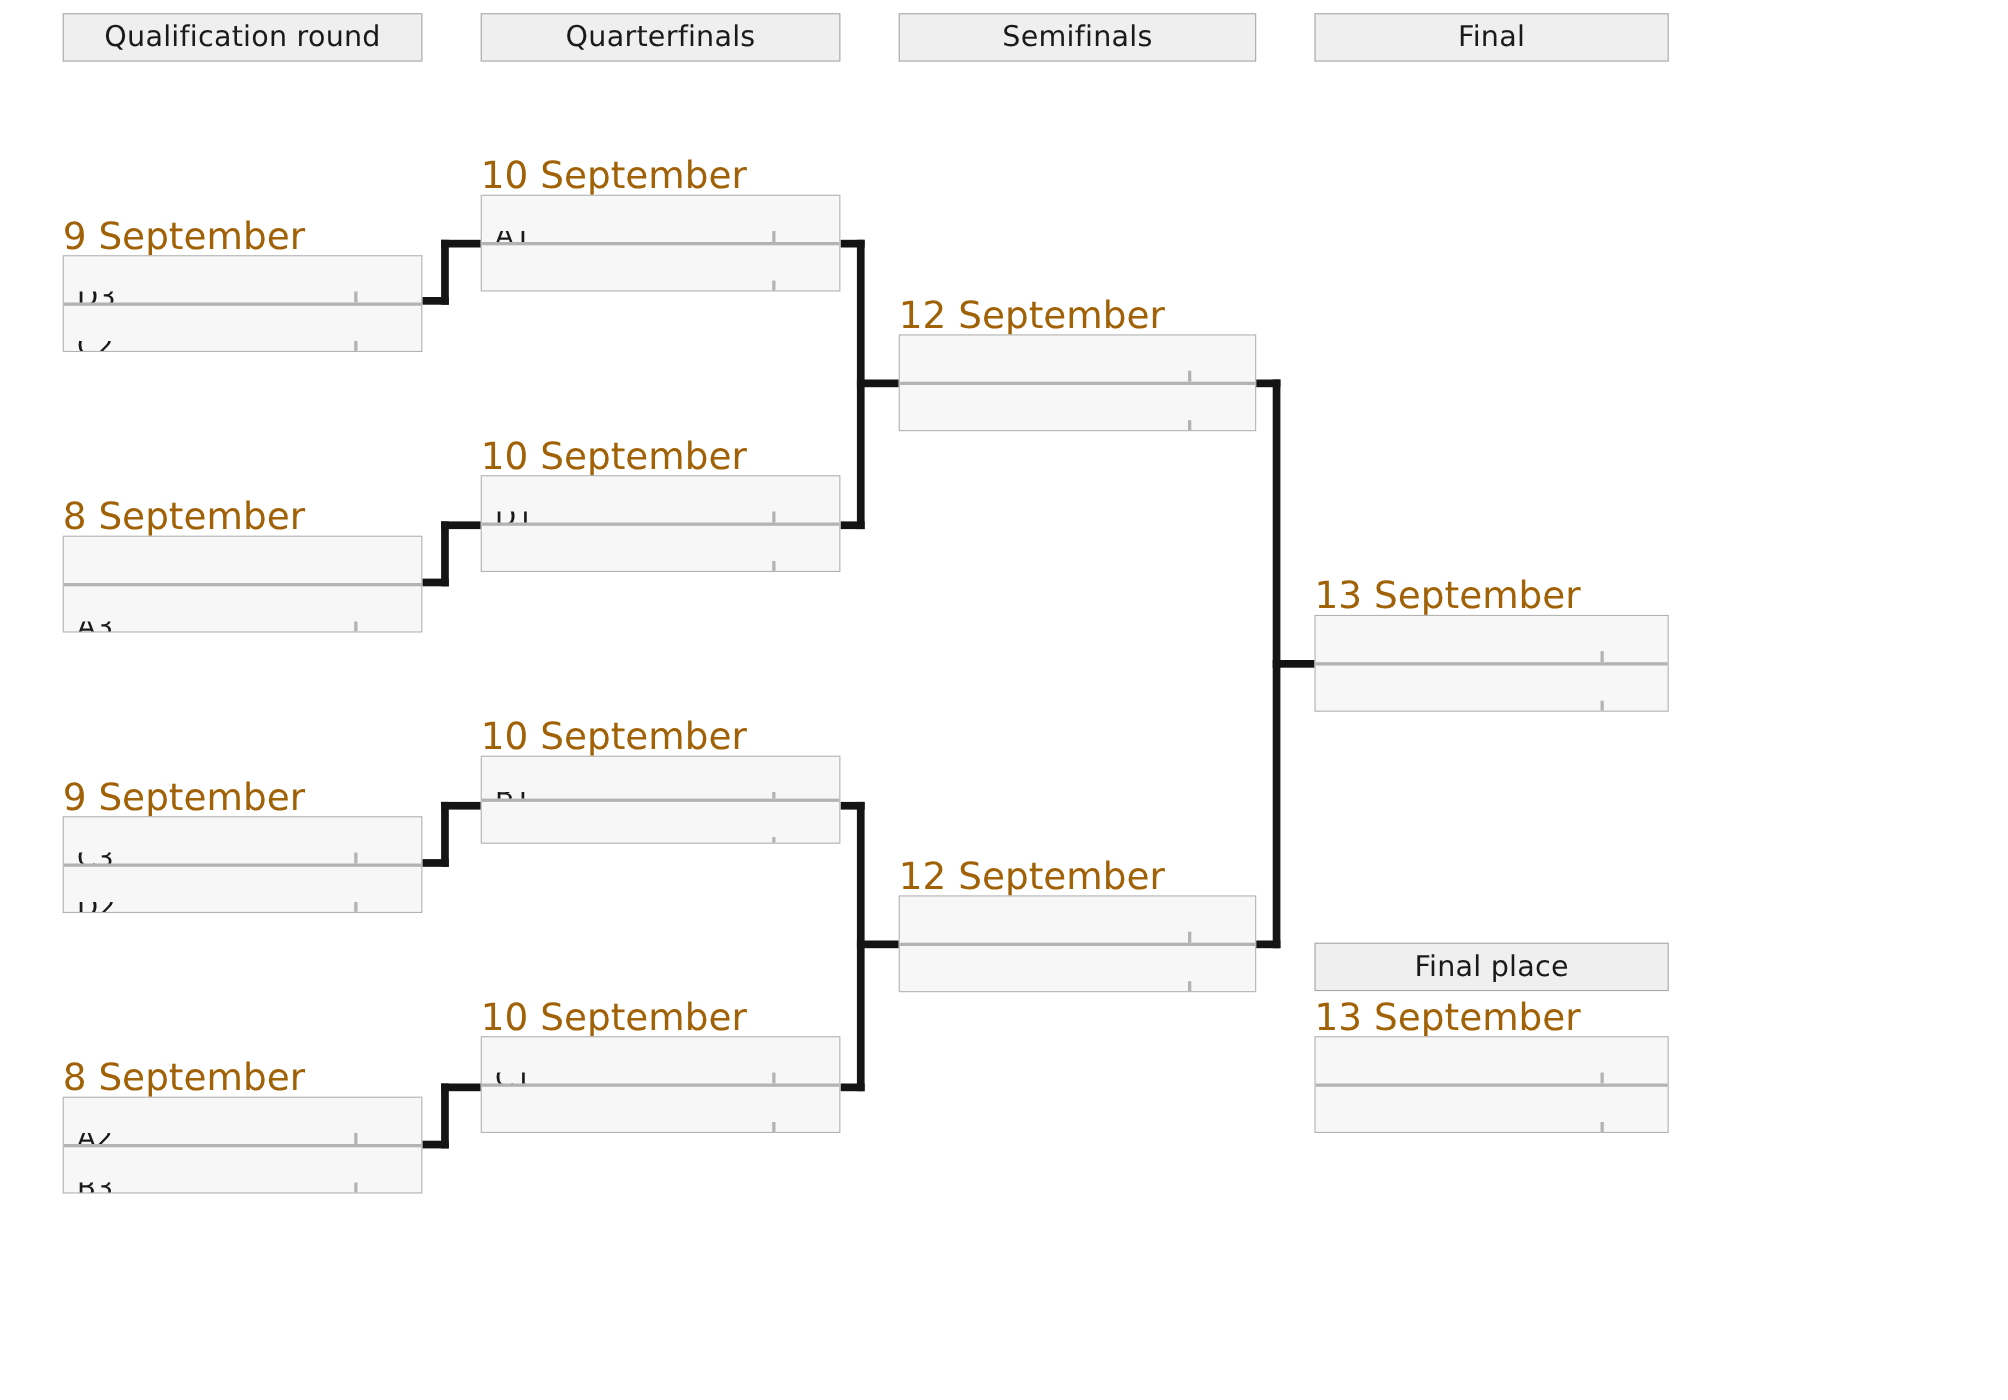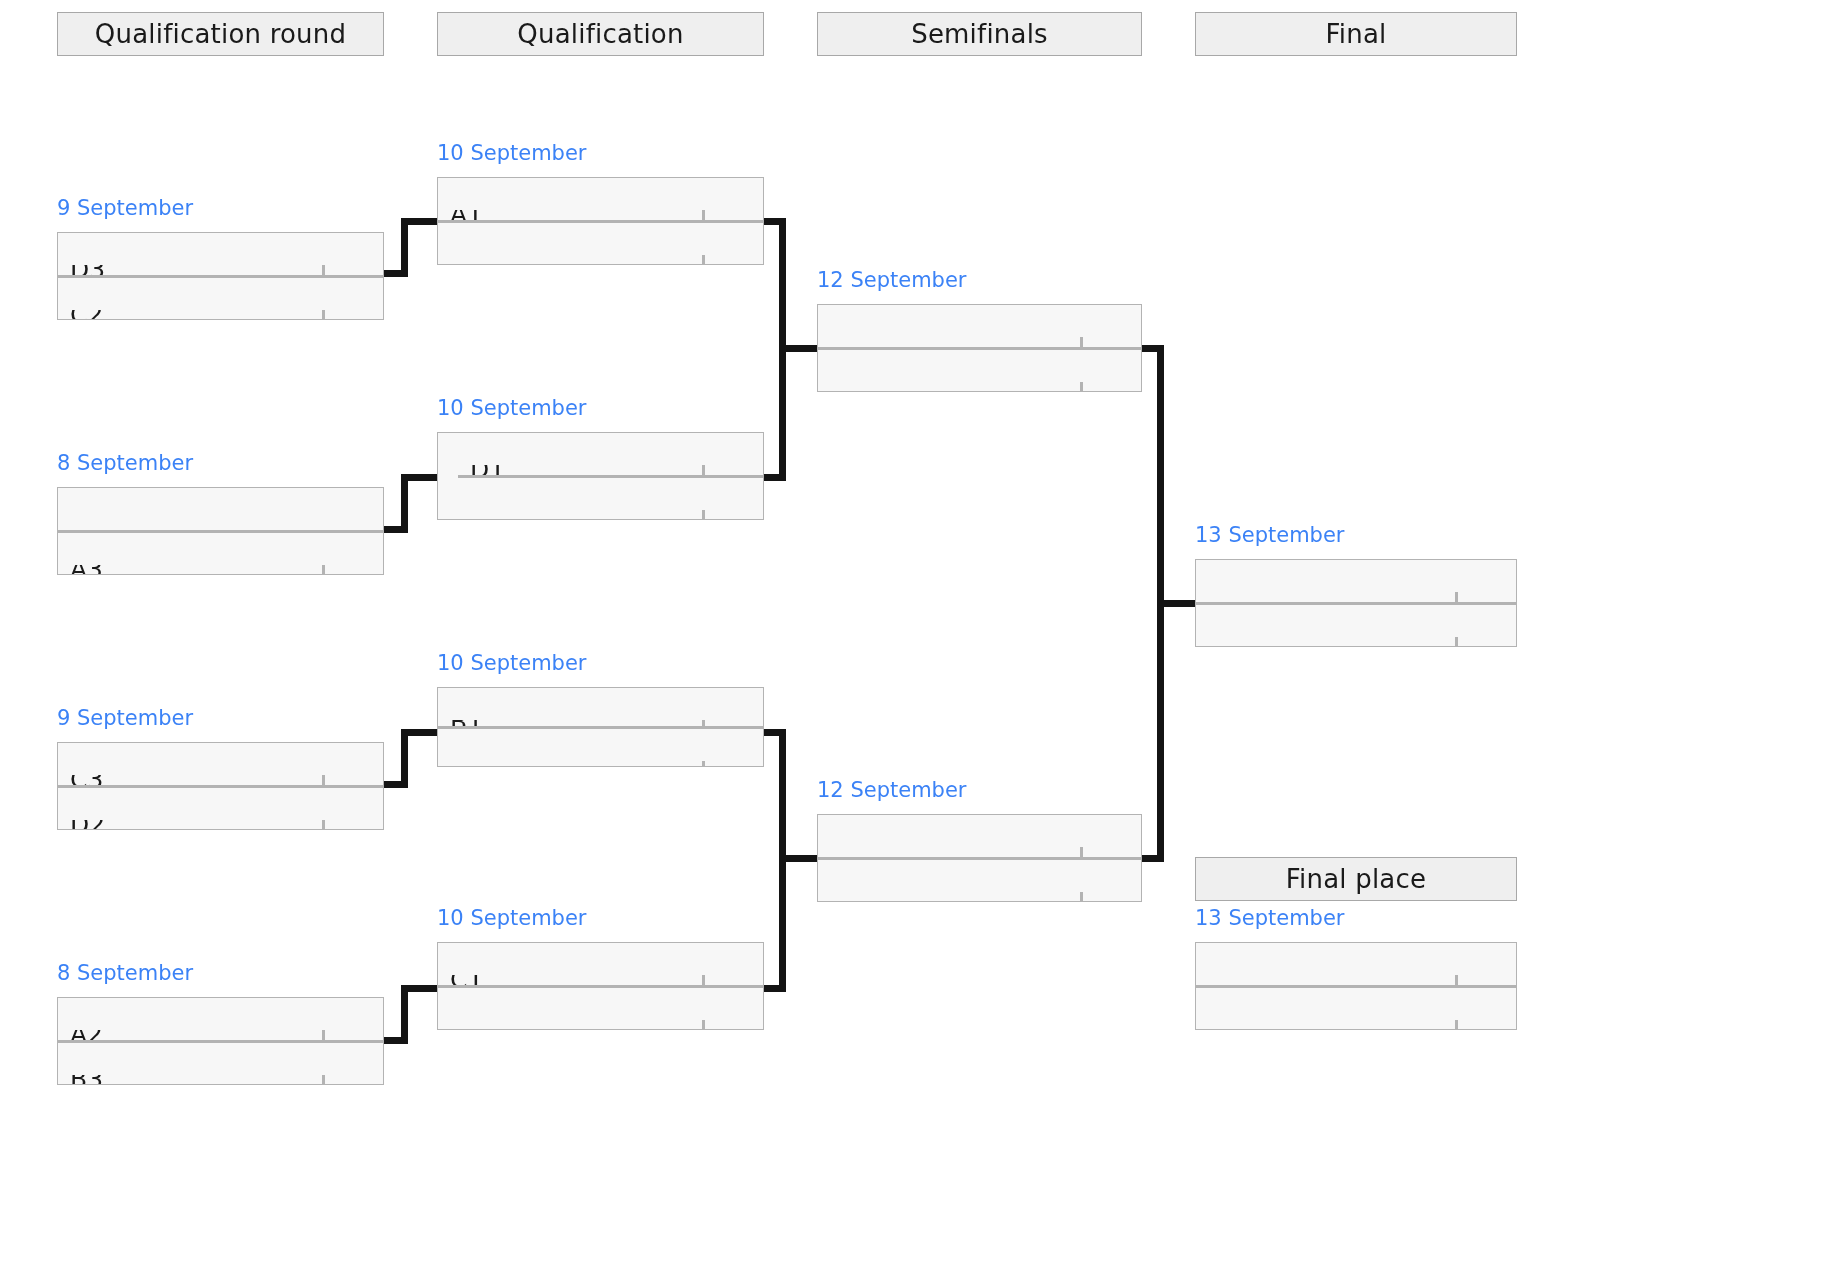--- a/index.html
+++ b/index.html
@@ -31,22 +31,22 @@
     align-items: center;
     justify-content: center;
     font-size: 26px;
     color: #1a1a1a;
     letter-spacing: 0.2px;
   }
 
   
   .date-label {
     position: absolute;
-    font-size: 21px;
-    color: #3b82f6;
+    font-size: 34px;
+    color: #a16207;
     white-space: nowrap;
     line-height: 1;
   }
 
   
   .match {
     position: absolute;
     box-sizing: border-box;
     display: flex;
     flex-direction: column;
@@ -103,21 +103,21 @@
 </style>
 </head>
 <body>
 
 <div id="bracket">
 
   <div class="round-header" style="left:57px; top:12px; width:327px;">
     <span>Qualification round</span>
   </div>
   <div class="round-header" style="left:437px; top:12px; width:327px;">
-    <span>Qualification</span>
+    <span>Quarterfinals</span>
   </div>
   <div class="round-header" style="left:817px; top:12px; width:325px;">
     <span>Semifinals</span>
   </div>
   <div class="round-header" style="left:1195px; top:12px; width:322px;">
     <span>Final</span>
   </div>
 
   <div class="conn" style="left:383px; top:270px; width:25px; height:7px;"></div>
   <div class="conn" style="left:401px; top:218px; width:7px; height:59px;"></div>
@@ -215,21 +215,21 @@
     </div>
     <div class="match-row">
       <div class="team-cell" style="width:266px;"></div>
       <div class="score-cell" style="width:58px;"></div>
     </div>
   </div>
 
   <div class="date-label" style="left:437px; top:398px;">
     <span>10 September</span>
   </div>
-  <div class="match" style="left:437px; top:432px; width:327px; height:88px;padding-left:20px;">
+  <div class="match" style="left:437px; top:432px; width:327px; height:88px;">
     <div class="match-row top">
       <div class="team-cell" style="width:266px;">D1</div>
       <div class="score-cell" style="width:58px;"></div>
     </div>
     <div class="match-row">
       <div class="team-cell" style="width:266px;"></div>
       <div class="score-cell" style="width:58px;"></div>
     </div>
   </div>
 

